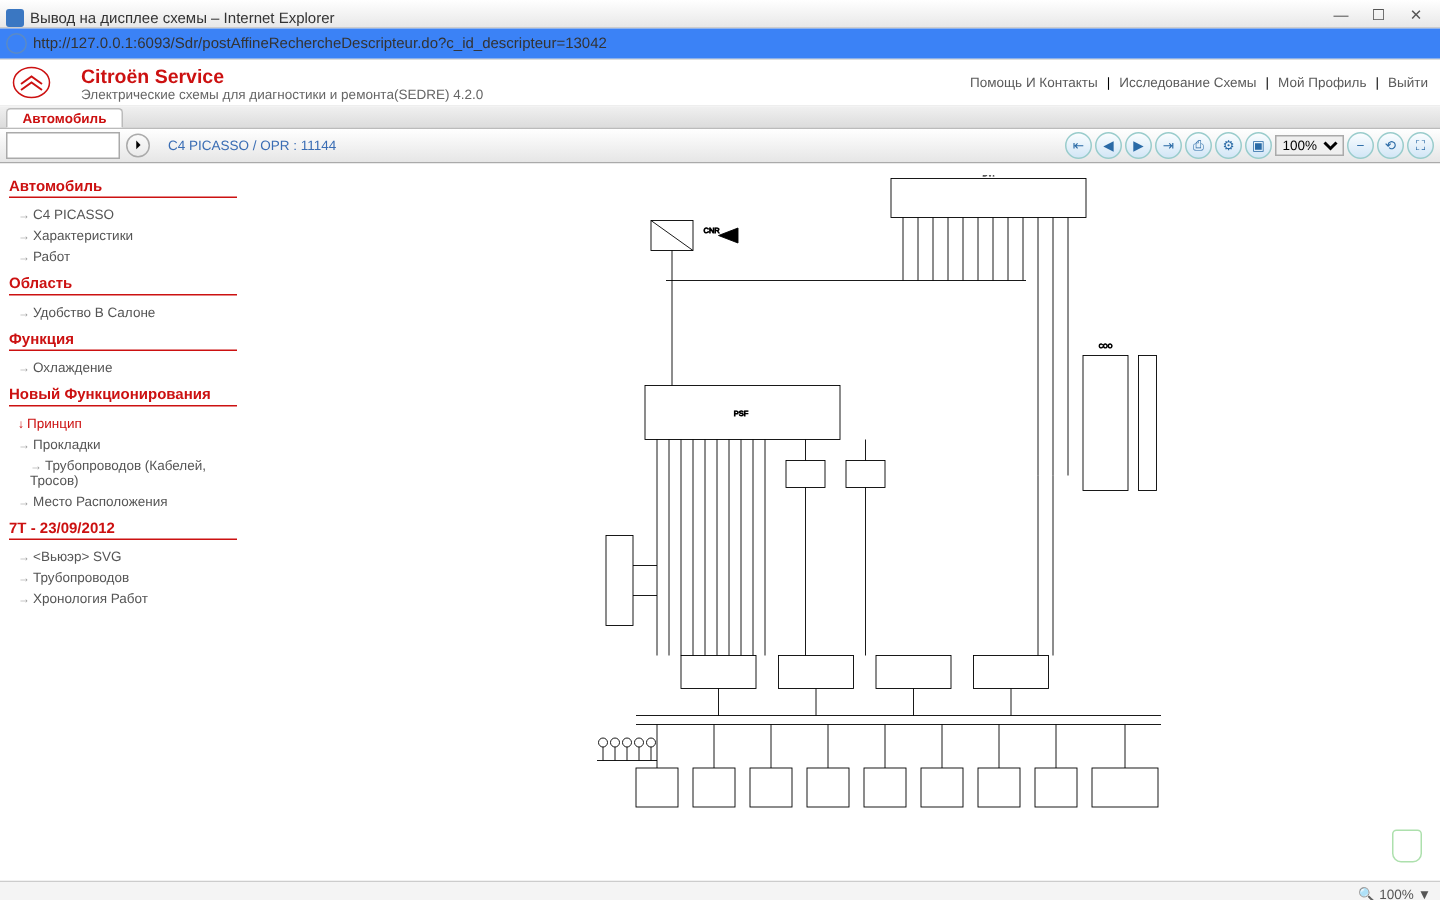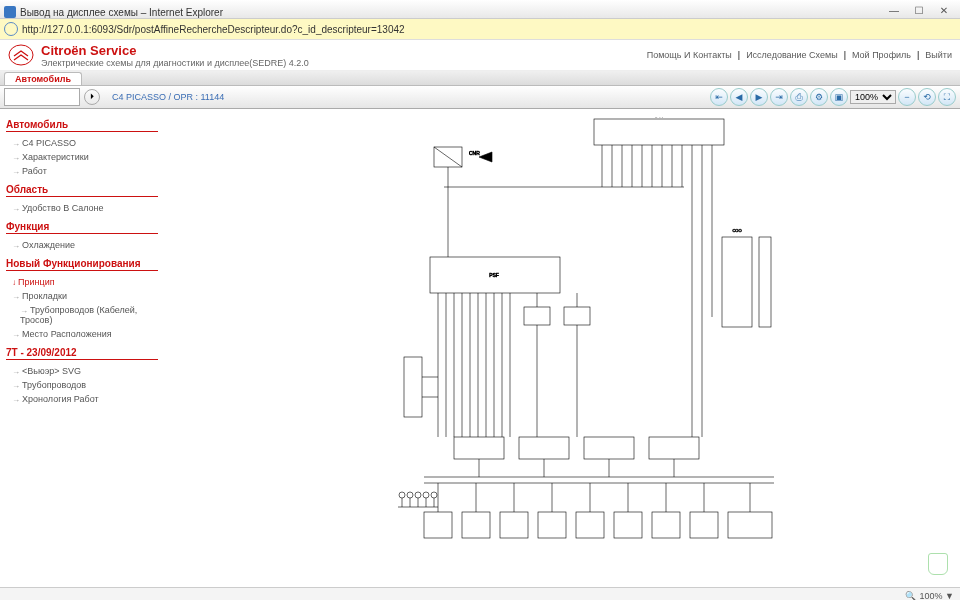--- a/index.html
+++ b/index.html
@@ -1,24 +1,24 @@
 <!DOCTYPE html>
 <html><head>
 <meta charset="utf-8">
 <style>
 html,body{margin:0;padding:0;font-family:Arial,sans-serif;font-size:10px;background:#fff;overflow:hidden}
 .titlebar{height:18px;background:linear-gradient(#fff,#e8e8e8);border-bottom:1px solid #ccc;display:flex;align-items:flex-end;padding:0 4px;gap:4px}
 .titlebar .favicon{width:12px;height:12px;background:#3a77c2;border-radius:2px}
 .titlebar .title{flex:1;color:#333;font-size:10px}
 .winbtns{display:flex;gap:1px}
 .winbtns span{width:24px;height:16px;display:flex;align-items:center;justify-content:center;font-size:10px;color:#555;cursor:pointer}
-.addrbar{height:20px;background:#fef9c3;border-bottom:1px solid #ddd;display:flex;align-items:center;padding:0 4px;gap:4px}
+.addrbar{height:20px;background:#3b82f6;border-bottom:1px solid #ddd;display:flex;align-items:center;padding:0 4px;gap:4px}
 .addrbar .globe{width:12px;height:12px;border:1px solid #5a8ac6;border-radius:50%}
 .addrbar .url{flex:1;color:#333;font-size:10px}
-.header{height:30px;display:flex;align-items:center;padding:0 8px;gap:7px;border-bottom:1px solid #eee}
+.header{height:30px;display:flex;align-items:center;padding:0 8px;gap:20px;border-bottom:1px solid #eee}
 .logo{width:26px;height:22px;display:flex;align-items:center;justify-content:center}
 .logo svg{width:26px;height:22px}
 .brand-title{color:#c11;font-weight:bold;font-size:13px}
 .brand-sub{color:#666;font-size:9px}
 .topnav{margin-left:auto;display:flex;gap:6px;font-size:9px}
 .topnav span{color:#5a5a5a;cursor:pointer}
 .tabbar{height:14px;background:linear-gradient(#f0f0f0,#dcdcdc);border-bottom:1px solid #bbb;padding-left:4px;display:flex;align-items:flex-end}
 .tab{height:12px;padding:0 10px;background:#fff;border:1px solid #bbb;border-bottom:none;border-radius:3px 3px 0 0;color:#c11;font-size:9px;font-weight:bold;line-height:12px}
 .toolbar{height:22px;background:linear-gradient(#fff,#e6e6e6);border-bottom:1px solid #aaa;display:flex;align-items:center;padding:0 4px;gap:4px}
 .searchbox{width:70px;height:14px;border:1px solid #aaa;background:#fff}
@@ -62,21 +62,21 @@
 
 <div class="header">
   <span class="logo">
     <svg viewBox="0 0 26 22">
         <ellipse cx="13" cy="11" rx="12" ry="10" fill="none" stroke="#c11" stroke-width="1"></ellipse>
         <path d="M6 12 L13 7 L20 12 M6 16 L13 11 L20 16" fill="none" stroke="#c11" stroke-width="1.3"></path>
       </svg>
   </span>
   <div>
     <div class="brand-title">Citroën Service</div>
-    <div class="brand-sub">Электрические схемы для диагностики и дисплее(SEDRE) 4.2.0</div>
+    <div class="brand-sub">Электрические схемы для диагностики и ремонта(SEDRE) 4.2.0</div>
   </div>
   <div class="topnav">
     <span>Помощь И Контакты</span>|
     <span>Исследование Схемы</span>|
     <span>Мой Профиль</span>|
     <span>Выйти</span>
   </div>
 </div>
 
 <div class="tabbar">

